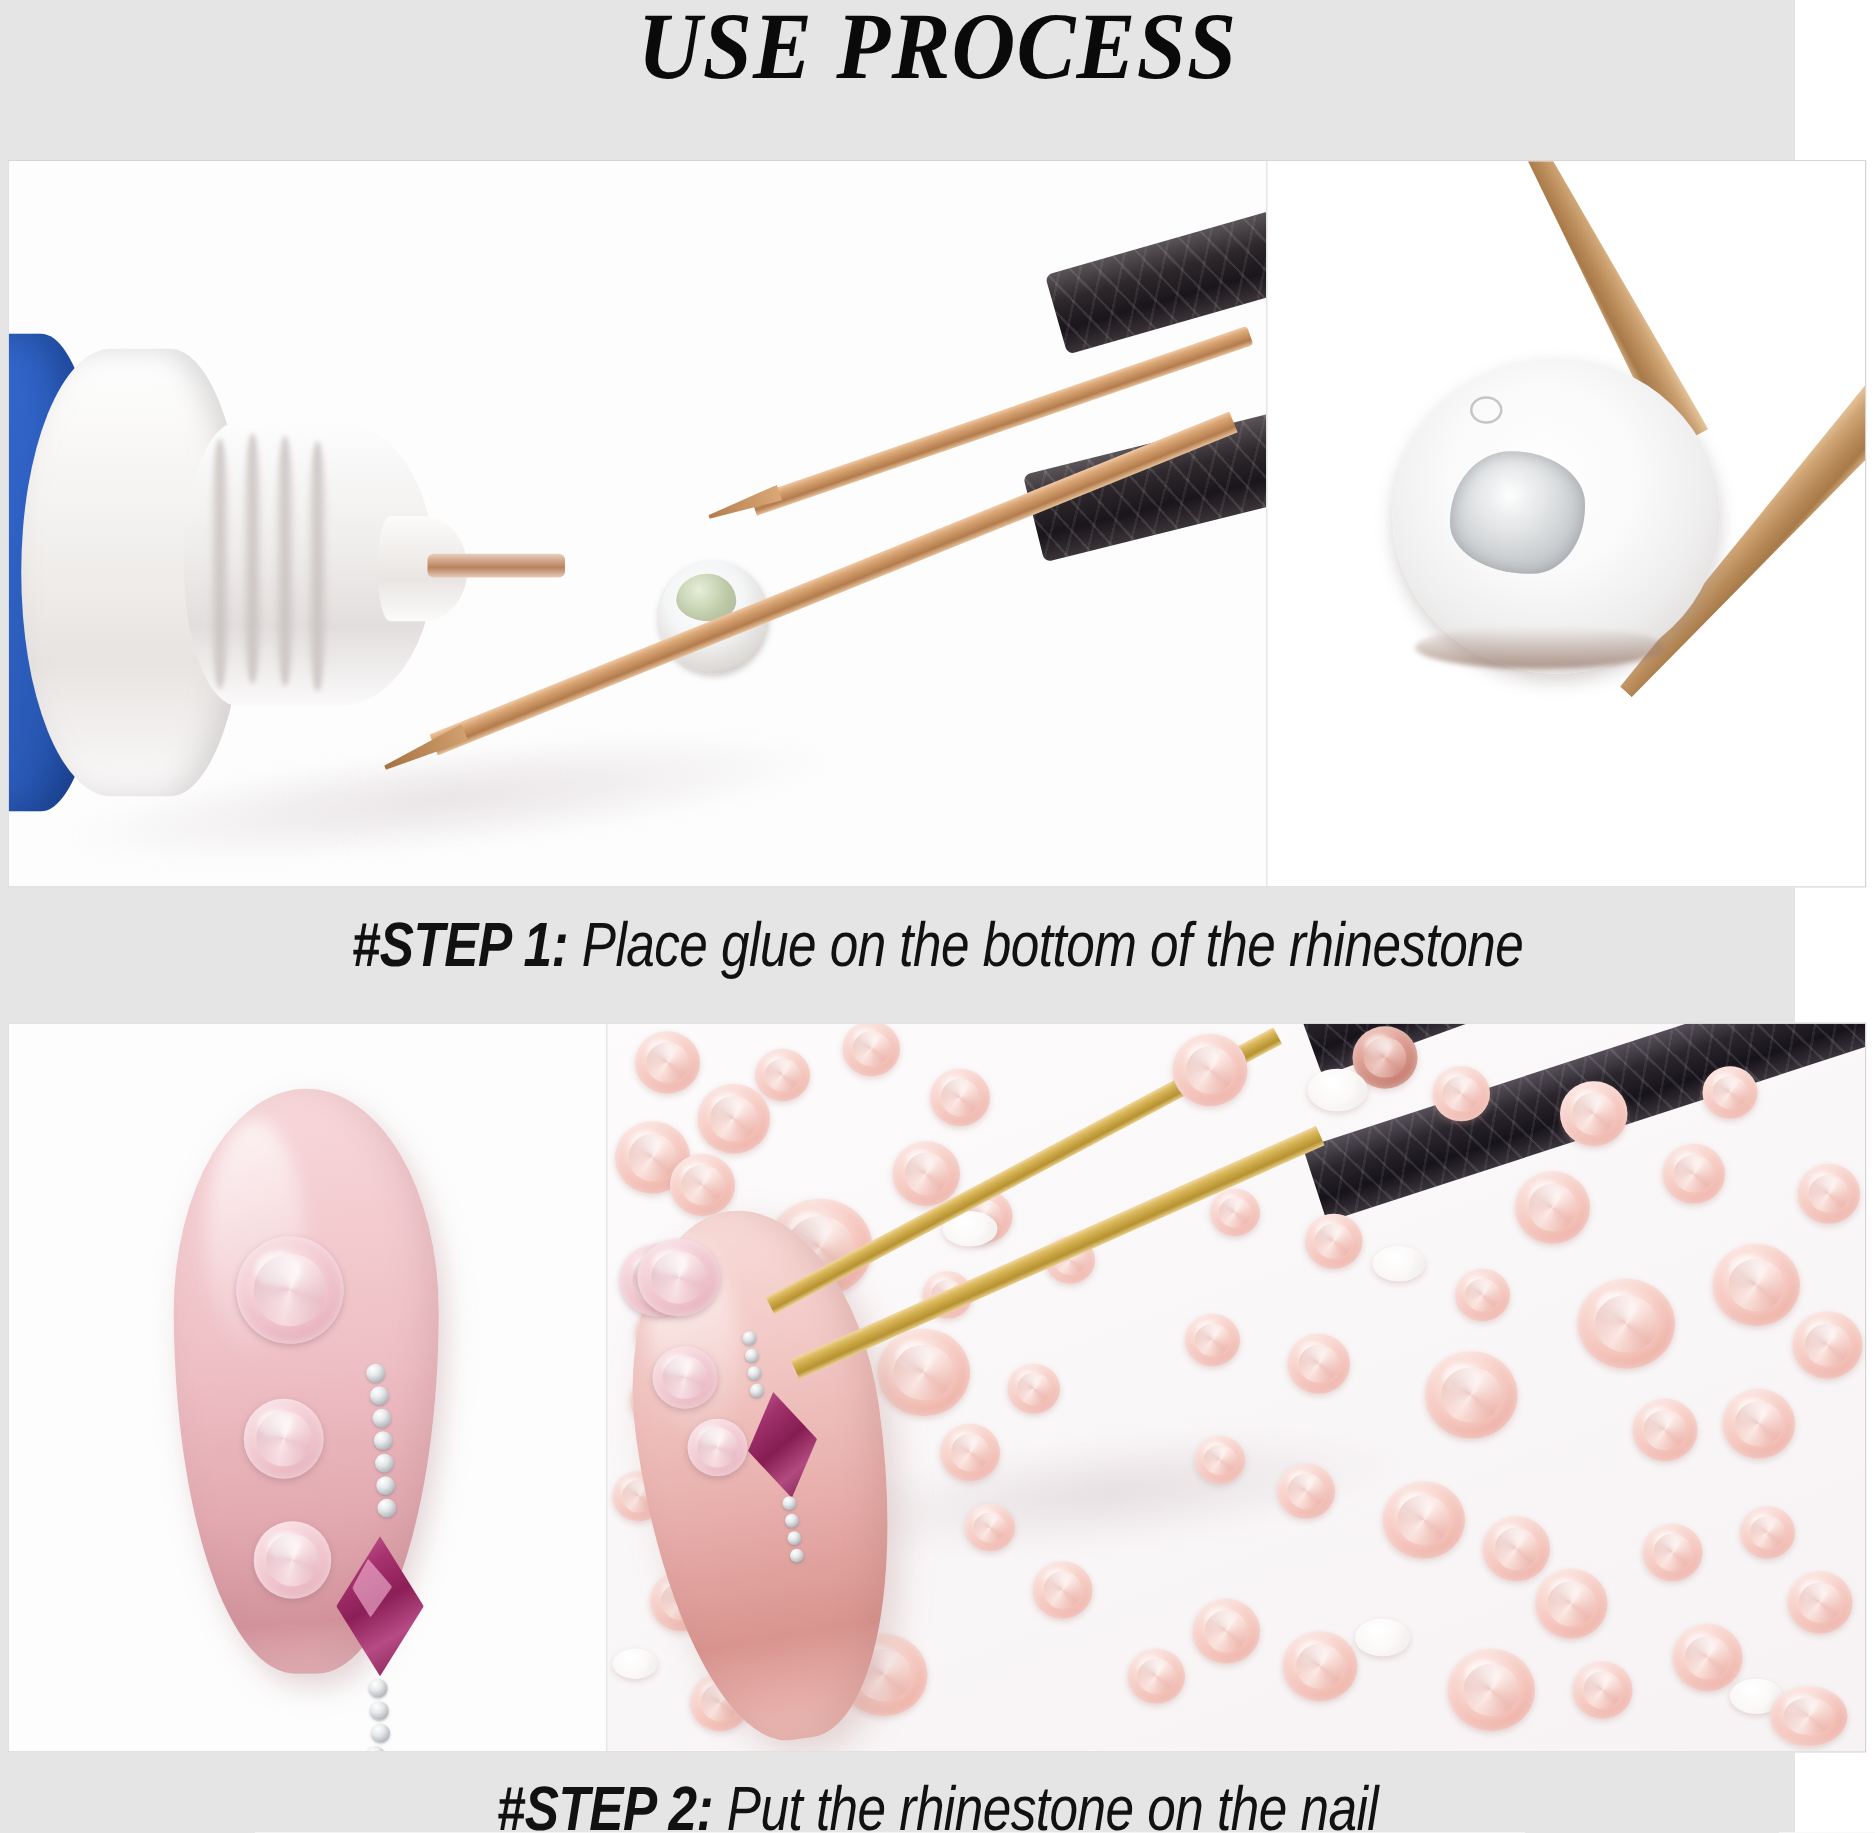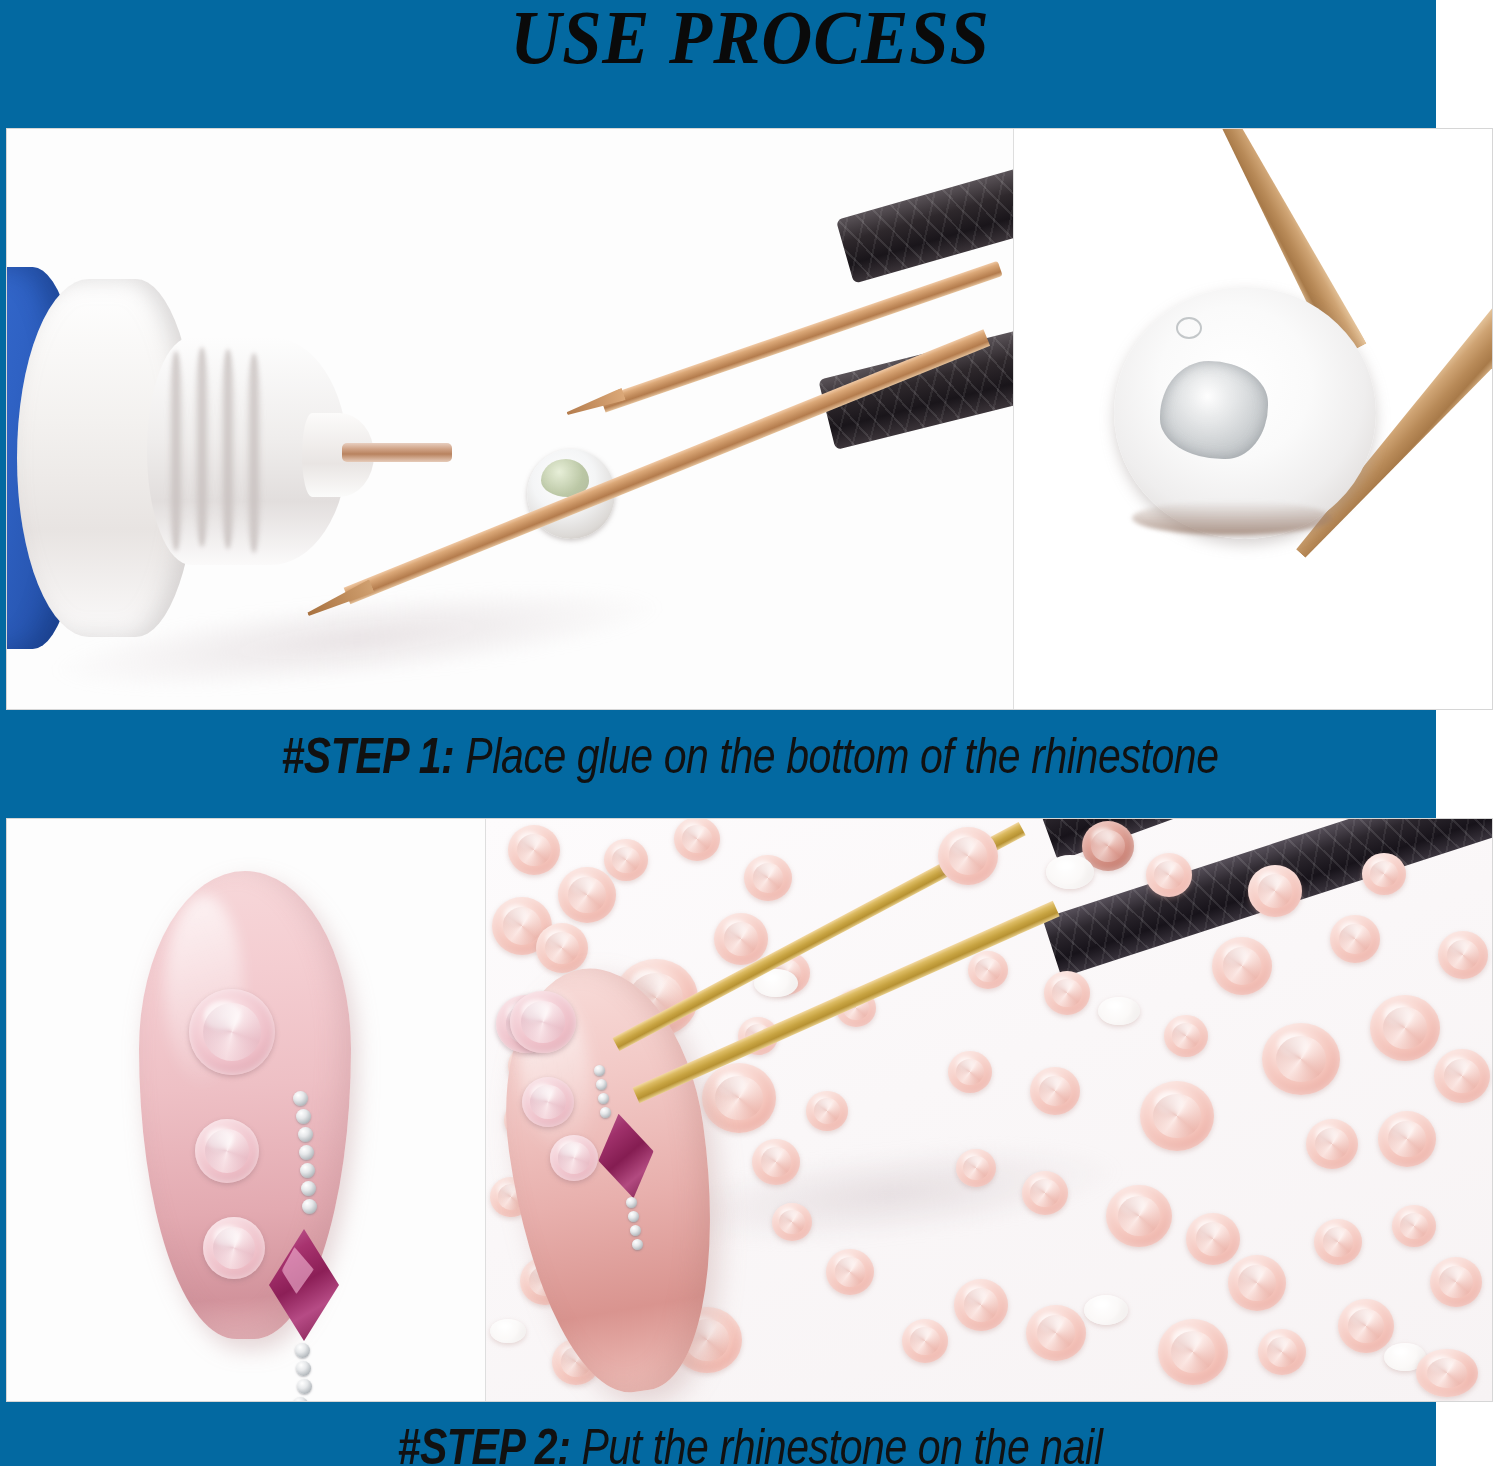--- a/index.html
+++ b/index.html
@@ -9,21 +9,21 @@
     height: 1466px;
     background: #ffffff;
     font-family: "Liberation Sans", sans-serif;
     overflow: hidden;
   }
 
   #page {
     position: relative;
     width: 1436px;
     height: 1466px;
-    background: #0369a1;
+    background: #e5e5e5;
   }
 
   
   .title {
     position: absolute;
     top: -2px;
     left: 0;
     width: 1500px;
     text-align: center;
     font-family: "Liberation Serif", "DejaVu Serif", serif;

